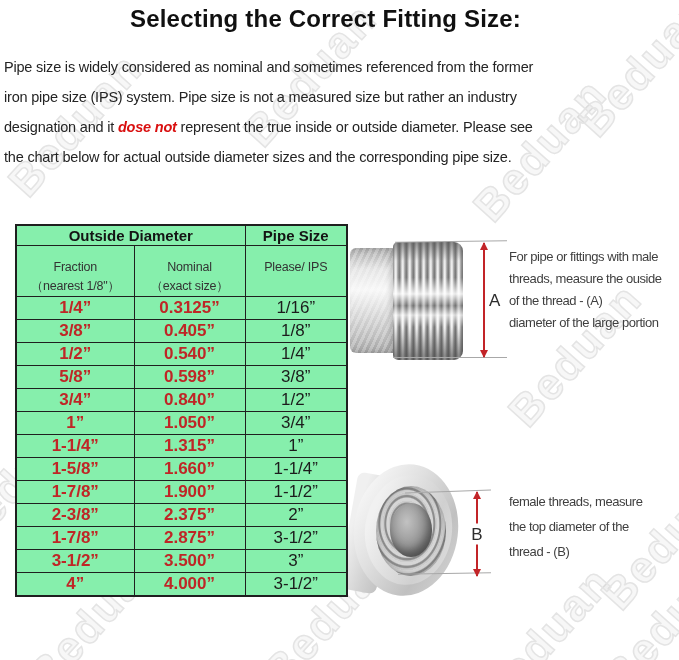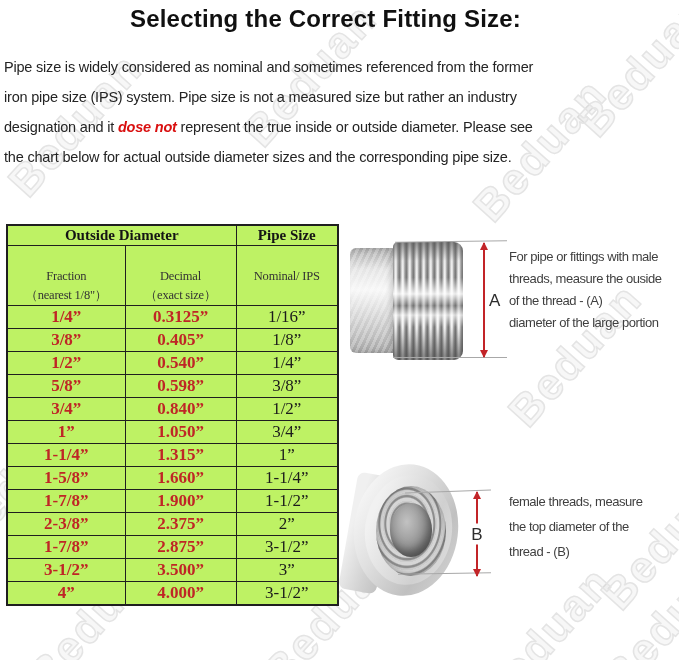--- a/index.html
+++ b/index.html
@@ -26,28 +26,28 @@
     position:absolute;top:5px;left:0;width:651px;text-align:center;z-index:1;
     font-size:24px;font-weight:bold;color:#101010;letter-spacing:0.2px;
   }
   .intro{
     position:absolute;left:4px;top:52px;z-index:1;color:#242424;
     font-size:14.5px;line-height:30px;letter-spacing:-0.2px;white-space:nowrap;
   }
   .intro .em{color:var(--emred);font-weight:bold;font-style:italic;}
   
   .size-table{
-    position:absolute;left:6px;top:224px;width:331px;z-index:1;background:#bef264;
-    border-collapse:collapse;border:2px solid #1f1f1f;table-layout:fixed;font-family:Liberation Serif, serif;
+    position:absolute;left:15px;top:224px;width:331px;z-index:1;background:#86efac;
+    border-collapse:collapse;border:2px solid #1f1f1f;table-layout:fixed;
   }
   .size-table th,.size-table td{border:1px solid #1f1f1f;text-align:center;padding:0;}
   .size-table tr.group th{height:20px;font-size:15px;font-weight:bold;color:#141414;}
   .size-table tr.subhead th{
     height:44px;font-weight:normal;color:#333;font-size:12.5px;
-    vertical-align:top;padding-top:21px;line-height:19px;letter-spacing:-0.2px;
+    vertical-align:top;padding-top:12px;line-height:19px;letter-spacing:-0.2px;
   }
   .size-table tbody td{height:22px;font-size:17px;line-height:22px;margin-left:20px;}
   .size-table tbody td.red{color:var(--red);font-weight:bold;}
   .size-table tbody td.blk{color:var(--ink);font-weight:normal;}
   
   .fig{position:absolute;}
   .fig-male{left:350px;top:240px;width:165px;height:125px;}
   .pipe-smooth{
     position:absolute;left:0;top:8px;width:45px;height:105px;
     border-radius:6px 0 0 6px;
@@ -159,25 +159,25 @@
       <tr class="group">
         <th colspan="2">Outside Diameter</th>
         <th>Pipe Size</th>
       </tr>
       <tr class="subhead">
         <th>
           <div>Fraction</div>
           <div>（nearest 1/8"）</div>
         </th>
         <th>
-          <div>Decimal</div>
+          <div>Nominal</div>
           <div>（exact size）</div>
         </th>
         <th>
-          <div>Nominal/ IPS</div>
+          <div>Please/ IPS</div>
         </th>
       </tr>
     </thead>
     <tbody>
         <tr>
           <td class="red">1/4”</td>
           <td class="red">0.3125”</td>
           <td class="blk">1/16”</td>
         </tr>
         <tr>

